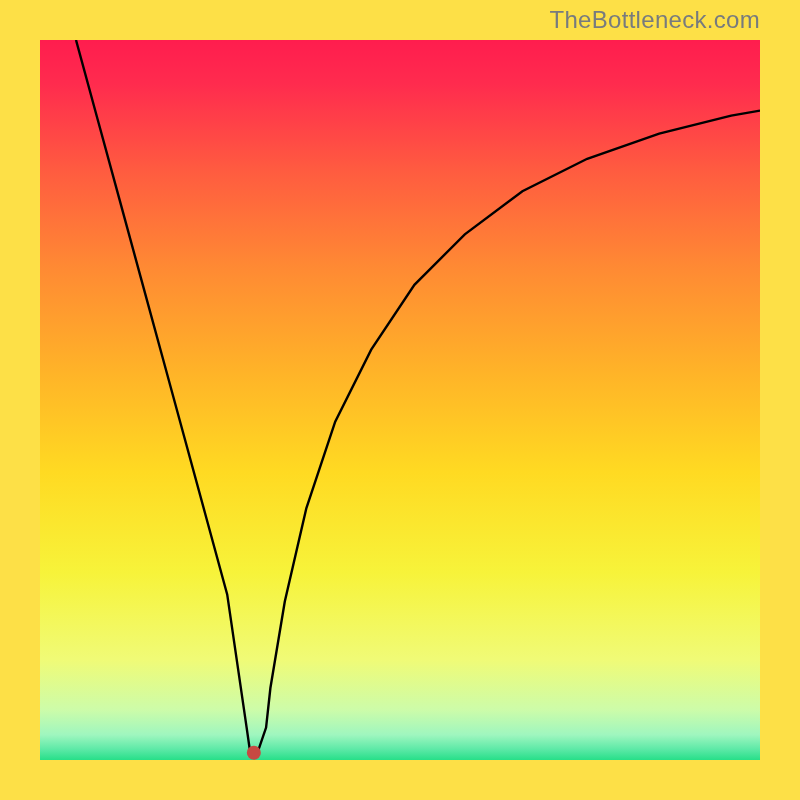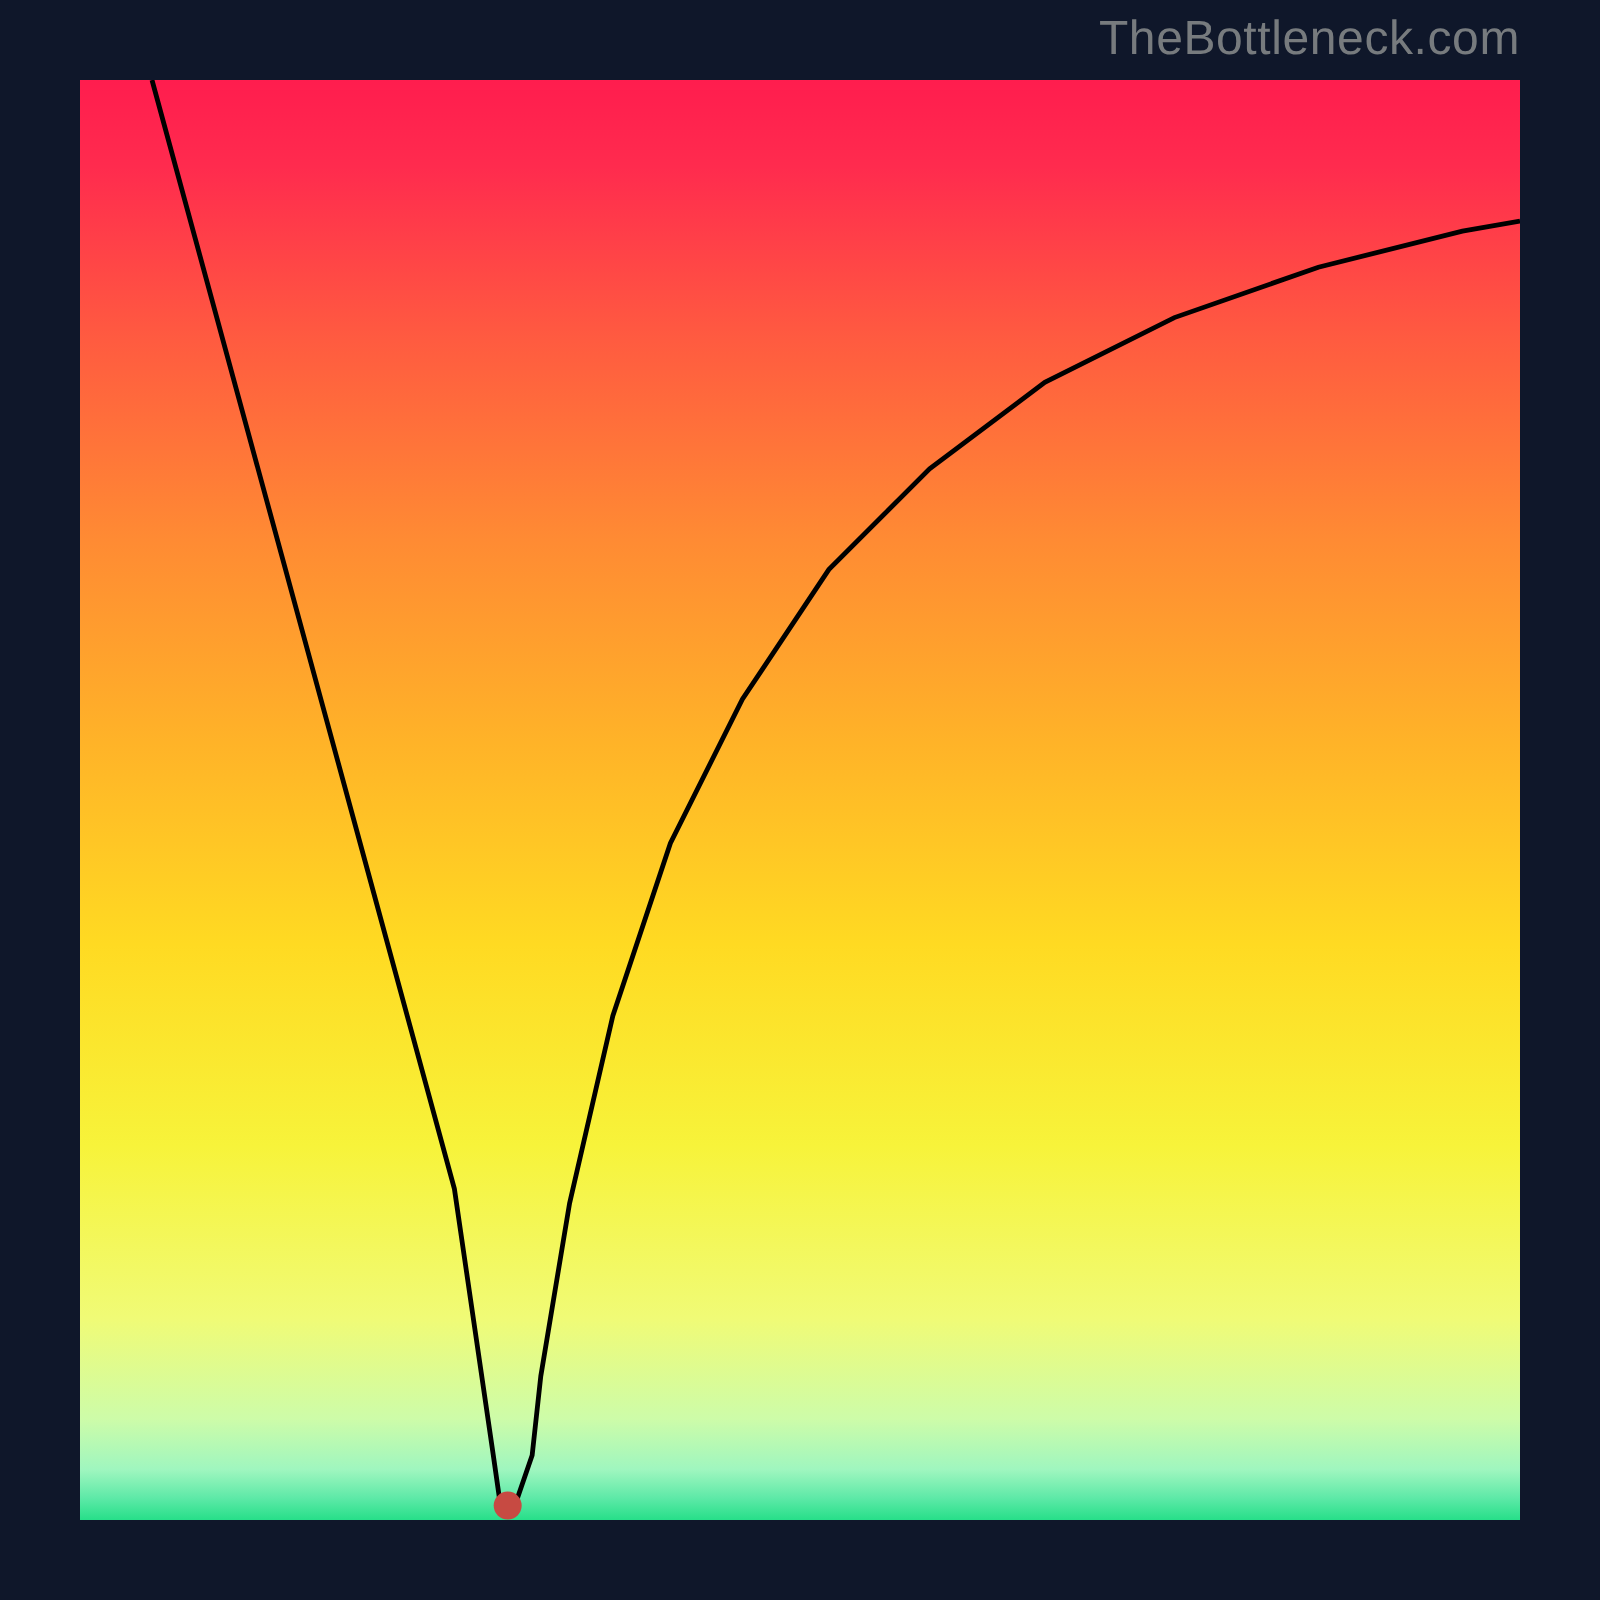--- a/index.html
+++ b/index.html
@@ -8,21 +8,21 @@
     width: 800px;
     height: 800px;
     overflow: hidden;
     background: #000;
     font-family: Arial, Helvetica, sans-serif;
   }
   .frame {
     position: relative;
     width: 800px;
     height: 800px;
-    background: #0f172a;
+    background: #fde047;
   }
   .plot-area {
     position: absolute;
     left: 40px;
     top: 40px;
     width: 720px;
     height: 720px;
     overflow: hidden;
   }
   .gradient-bg {

